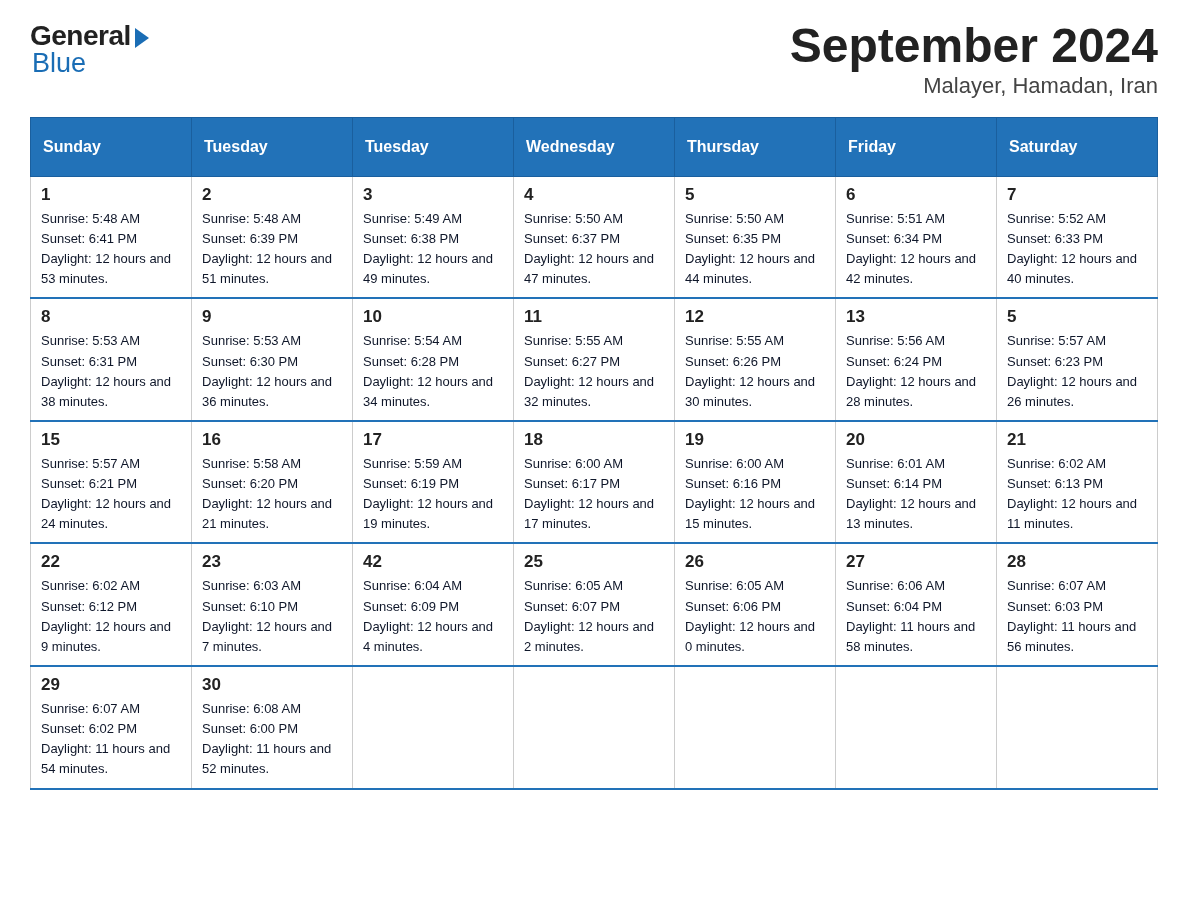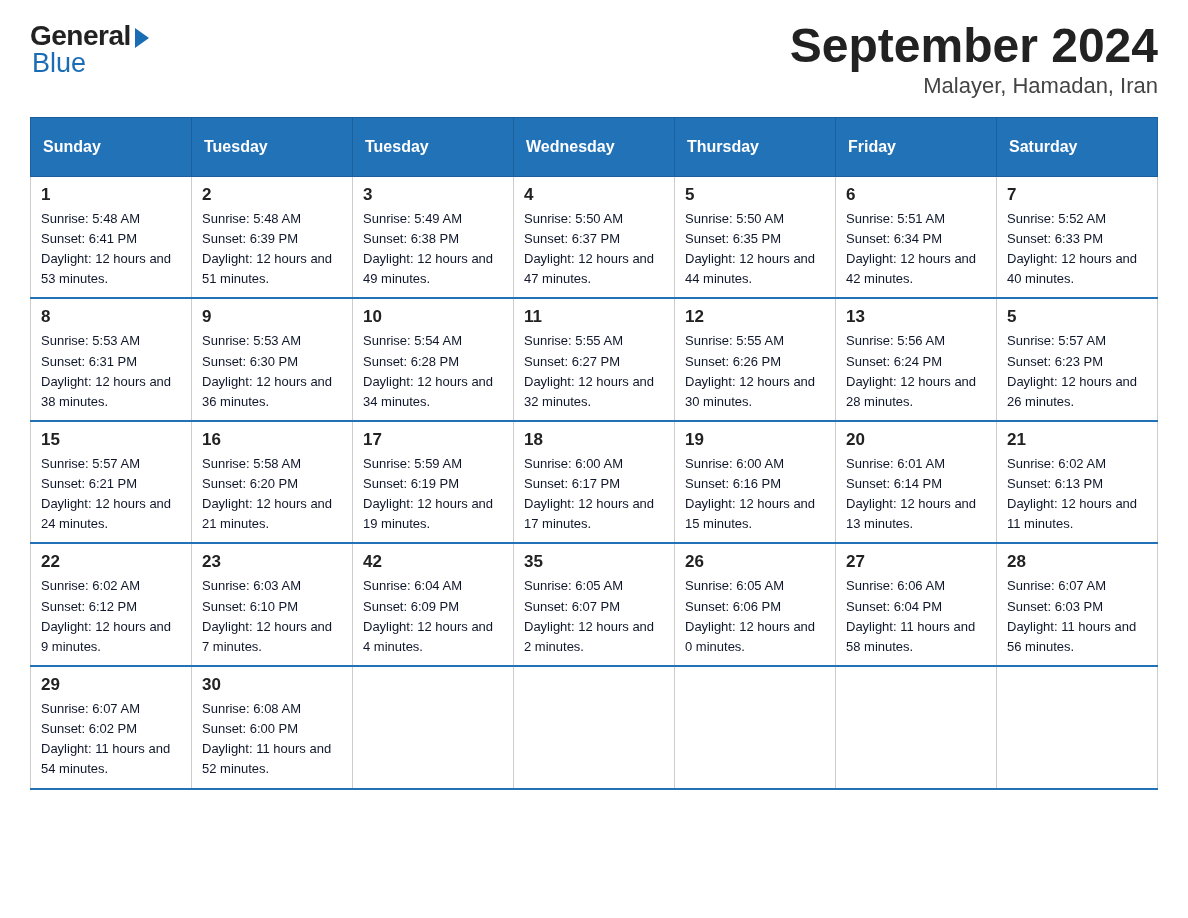--- a/index.html
+++ b/index.html
@@ -228,21 +228,21 @@
       </td>
         <td>
         <span class="day-number">23</span>
         <span class="day-info">Sunrise: 6:03 AM<br>Sunset: 6:10 PM<br>Daylight: 12 hours and 7 minutes.</span>
       </td>
         <td>
         <span class="day-number">42</span>
         <span class="day-info">Sunrise: 6:04 AM<br>Sunset: 6:09 PM<br>Daylight: 12 hours and 4 minutes.</span>
       </td>
         <td>
-        <span class="day-number">35</span>
+        <span class="day-number">25</span>
         <span class="day-info">Sunrise: 6:05 AM<br>Sunset: 6:07 PM<br>Daylight: 12 hours and 2 minutes.</span>
       </td>
         <td>
         <span class="day-number">26</span>
         <span class="day-info">Sunrise: 6:05 AM<br>Sunset: 6:06 PM<br>Daylight: 12 hours and 0 minutes.</span>
       </td>
         <td>
         <span class="day-number">27</span>
         <span class="day-info">Sunrise: 6:06 AM<br>Sunset: 6:04 PM<br>Daylight: 11 hours and 58 minutes.</span>
       </td>

